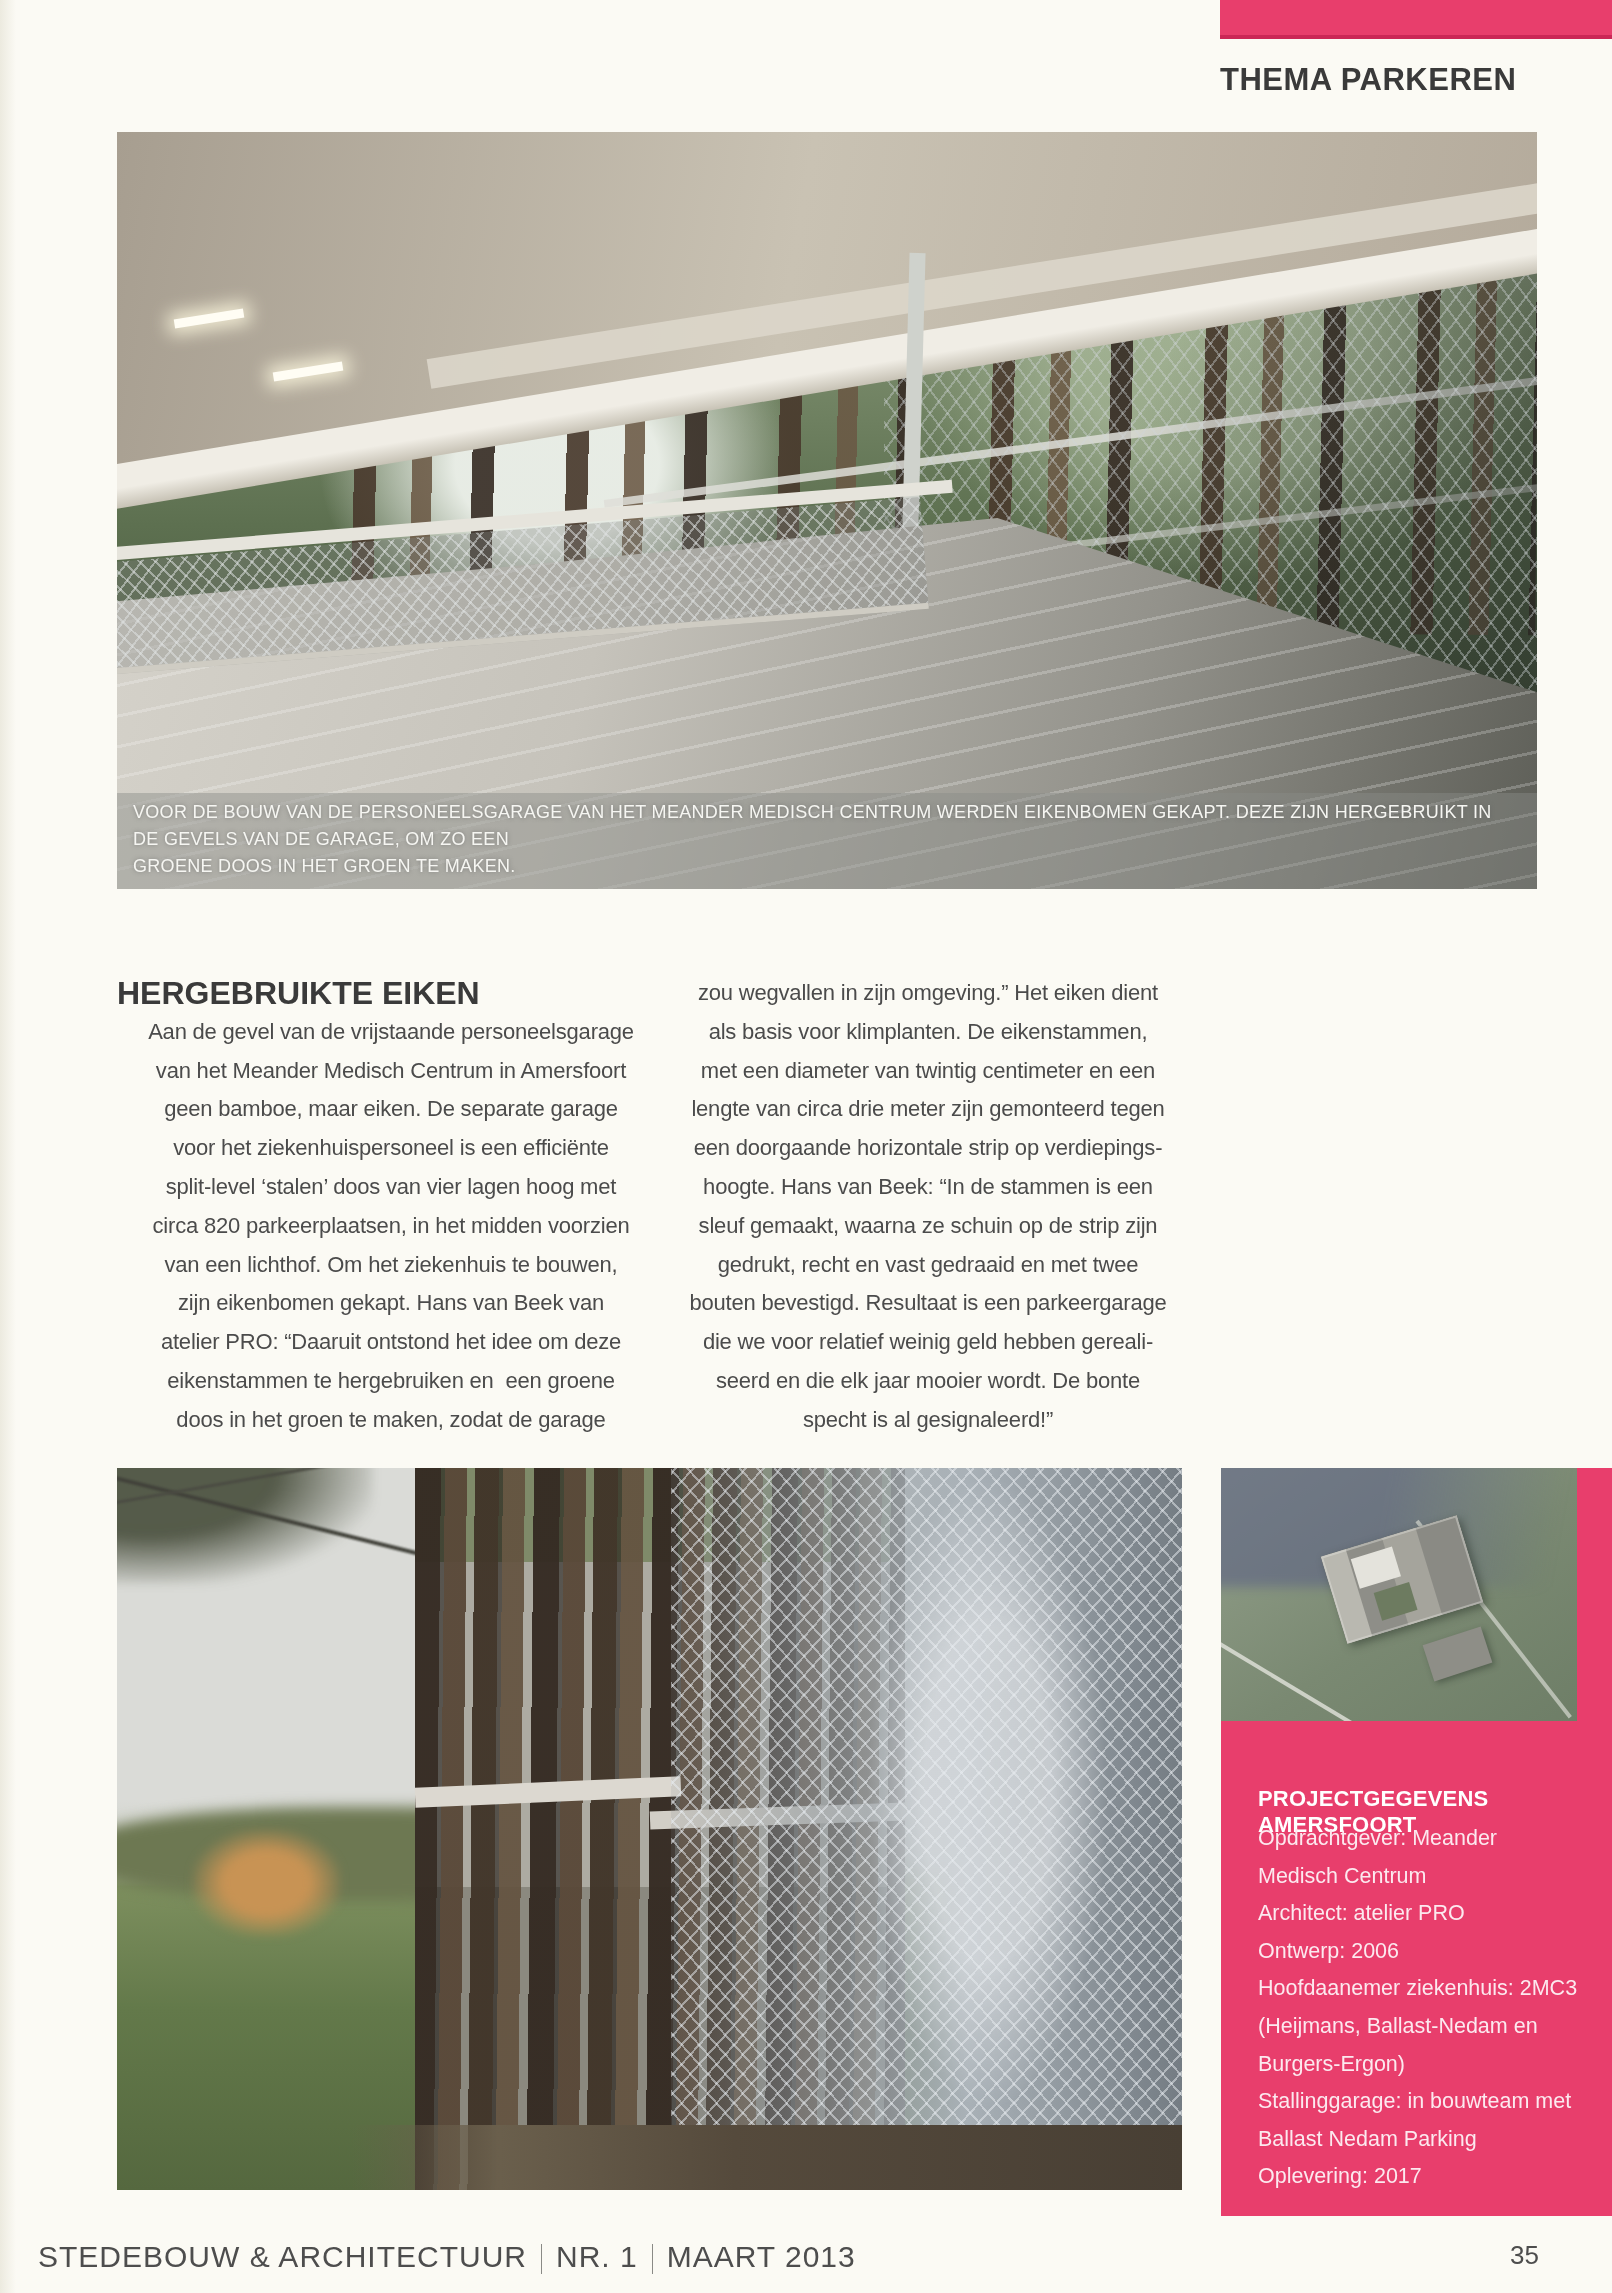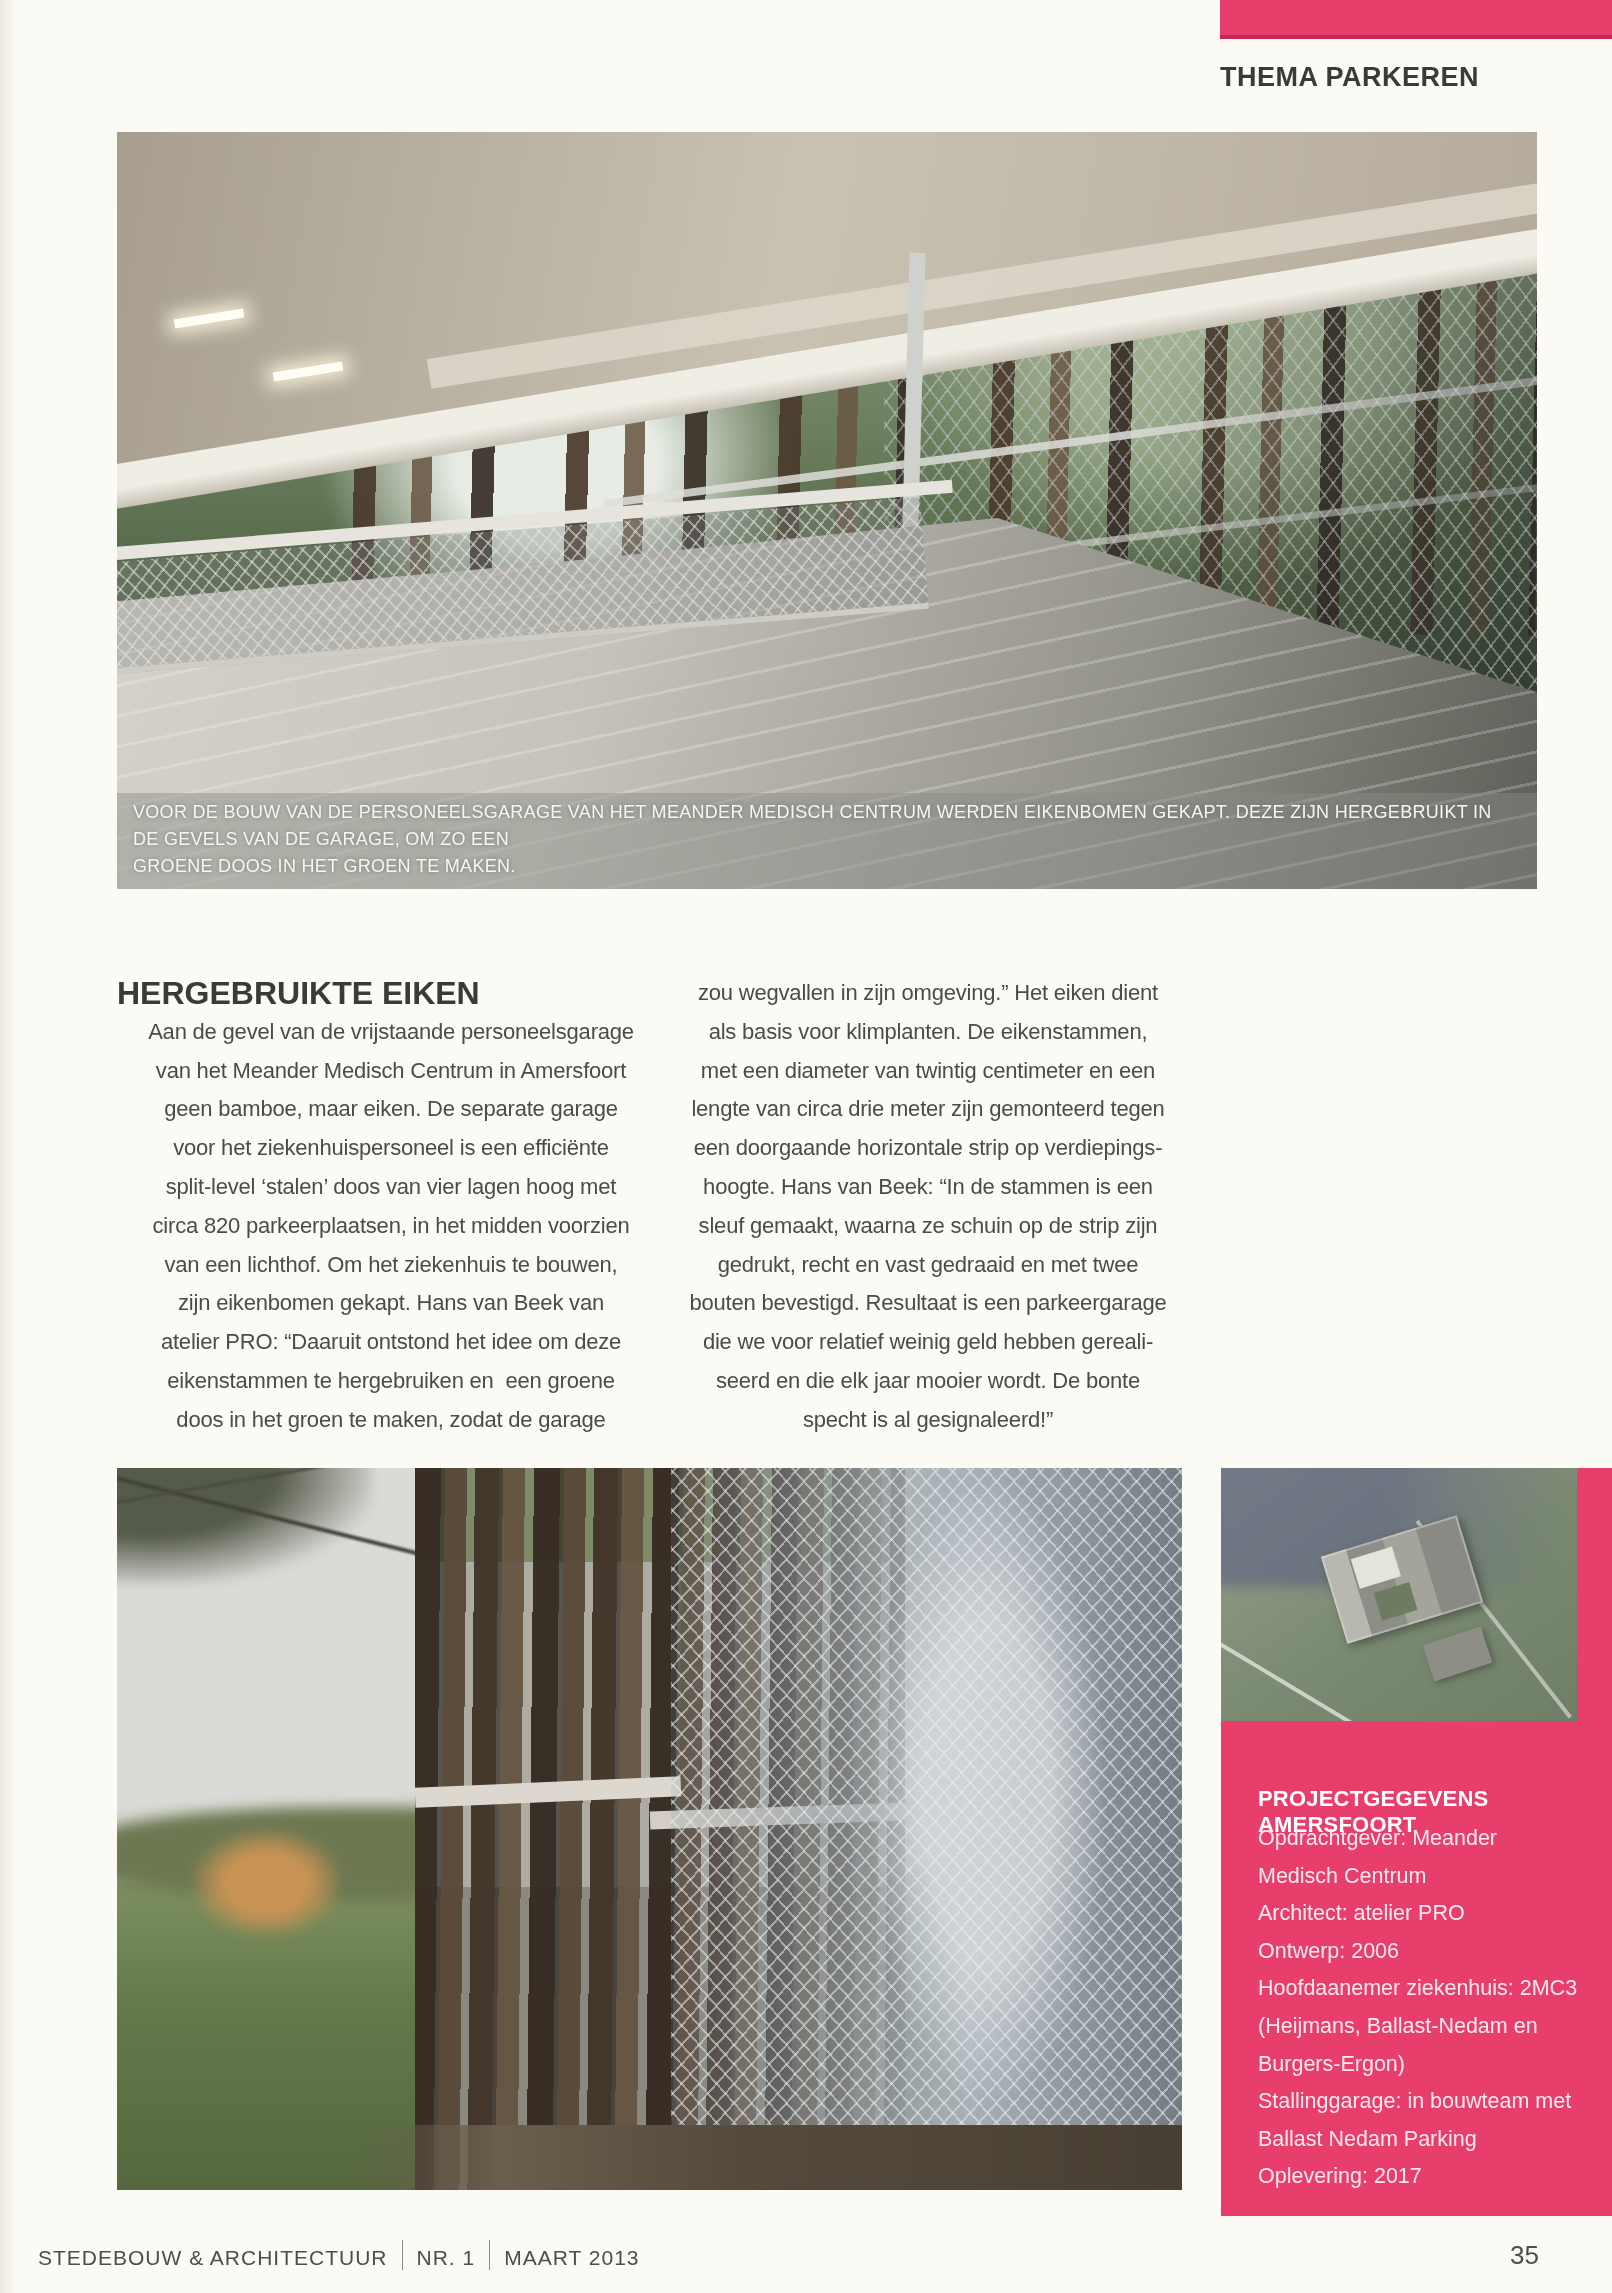--- a/index.html
+++ b/index.html
@@ -5,21 +5,21 @@
   html,body{margin:0;padding:0;background:#e9e7e0;}
   .page{
     position:relative;width:1612px;height:2293px;overflow:hidden;
     background:linear-gradient(90deg,#eceadf 0px,#fbfaf4 16px,#fbfaf4 100%);
     font-family:"Liberation Sans",sans-serif;color:#4b4b4b;
   }
   .prewrap{white-space:pre;text-align:center;}
   
   .accent-bar{position:absolute;left:1220px;top:0;width:392px;height:35px;
     background:#e83e6c;border-bottom:4px solid #cb2756;}
-  .section-title{position:absolute;left:1220px;top:62px;font-size:27px;font-weight:bold;
+  .section-title{position:absolute;left:1220px;top:62px;font-size:31px;font-weight:bold;
     color:#3a3a3a;letter-spacing:.5px;}
   
   .hero{position:absolute;left:117px;top:132px;width:1420px;height:757px;overflow:hidden;background:#6c7a5e;}
   .hp-foliage{position:absolute;inset:0;
     background:
       radial-gradient(ellipse 340px 260px at 31% 44%,rgba(238,242,236,.95) 0 30%,rgba(238,242,236,0) 70%),
       radial-gradient(ellipse 420px 300px at 78% 30%,rgba(190,205,175,.55) 0 35%,rgba(190,205,175,0) 75%),
       linear-gradient(180deg,#aab5a0 0%,#7f9070 24%,#5d7050 52%,#49583f 74%,#676c62 100%);}
   .hp-trunks{position:absolute;left:15%;top:4%;right:0;height:62%;transform:rotate(.4deg);
     background:repeating-linear-gradient(91deg,
@@ -114,21 +114,21 @@
     box-shadow:3px 4px 8px rgba(40,50,40,.5), inset 0 0 0 2px rgba(230,230,225,.4);}
   .ap-roof{position:absolute;left:20%;top:12%;width:30%;height:34%;background:#e4e3dc;}
   .ap-court{position:absolute;left:28%;top:55%;width:26%;height:32%;background:#6d7b60;}
   .ap-outbuilding{position:absolute;left:58%;top:66%;width:17%;height:15%;transform:rotate(-18deg);
     background:#8e8e87;box-shadow:2px 3px 6px rgba(40,50,40,.45);}
   .project-title{position:absolute;left:37px;top:318px;font-size:22px;font-weight:bold;color:#ffffff;letter-spacing:.2px;}
   .project-details{position:absolute;left:37px;top:352px;font-size:21.5px;line-height:37.6px;
     color:#fce9ef;white-space:pre-line;}
   
   .footer{position:absolute;left:38px;top:2240px;display:flex;align-items:flex-end;
-    font-size:21px;color:#4d4d4d;letter-spacing:1px;}
+    font-size:30px;color:#4d4d4d;letter-spacing:1px;}
   .footer .sep{width:1px;height:30px;background:#8a8a86;margin:0 14px;}
   .page-number{position:absolute;left:1510px;top:2240px;font-size:26px;color:#4d4d4d;}
 </style>
 </head>
 <body>
 
 <div class="page">
 
   <div class="accent-bar"></div>
   <div class="section-title">THEMA PARKEREN</div>

